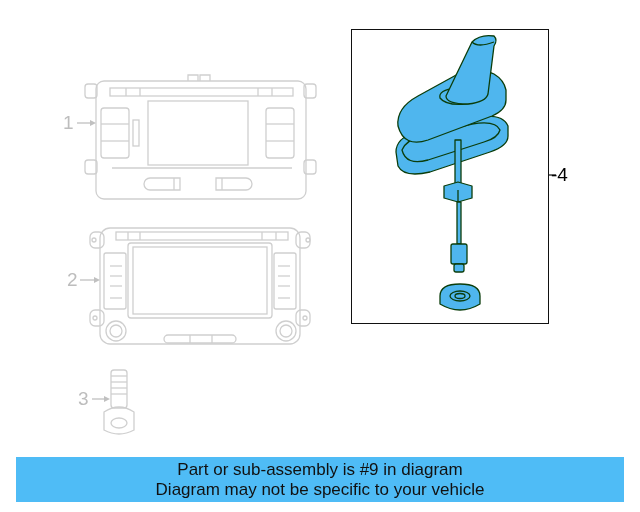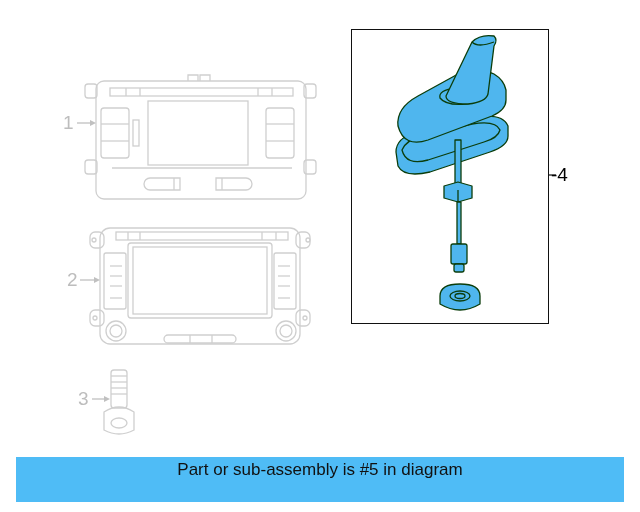--- a/index.html
+++ b/index.html
@@ -126,14 +126,15 @@
 </div>
 
 <div class="highlight-box"></div>
 
 <span class="callout" style="left:63px; top:113px;">1</span>
 <span class="callout" style="left:67px; top:270px;">2</span>
 <span class="callout" style="left:78px; top:389px;">3</span>
 <span class="callout dark" style="left:551px; top:165px;">-4</span>
 
 <div class="banner">
-  <div>Part or sub-assembly is #5 in diagram</div>
+  <div>Part or sub-assembly is #9 in diagram</div>
+  <div>Diagram may not be specific to your vehicle</div>
 </div>
 
 </body></html>

